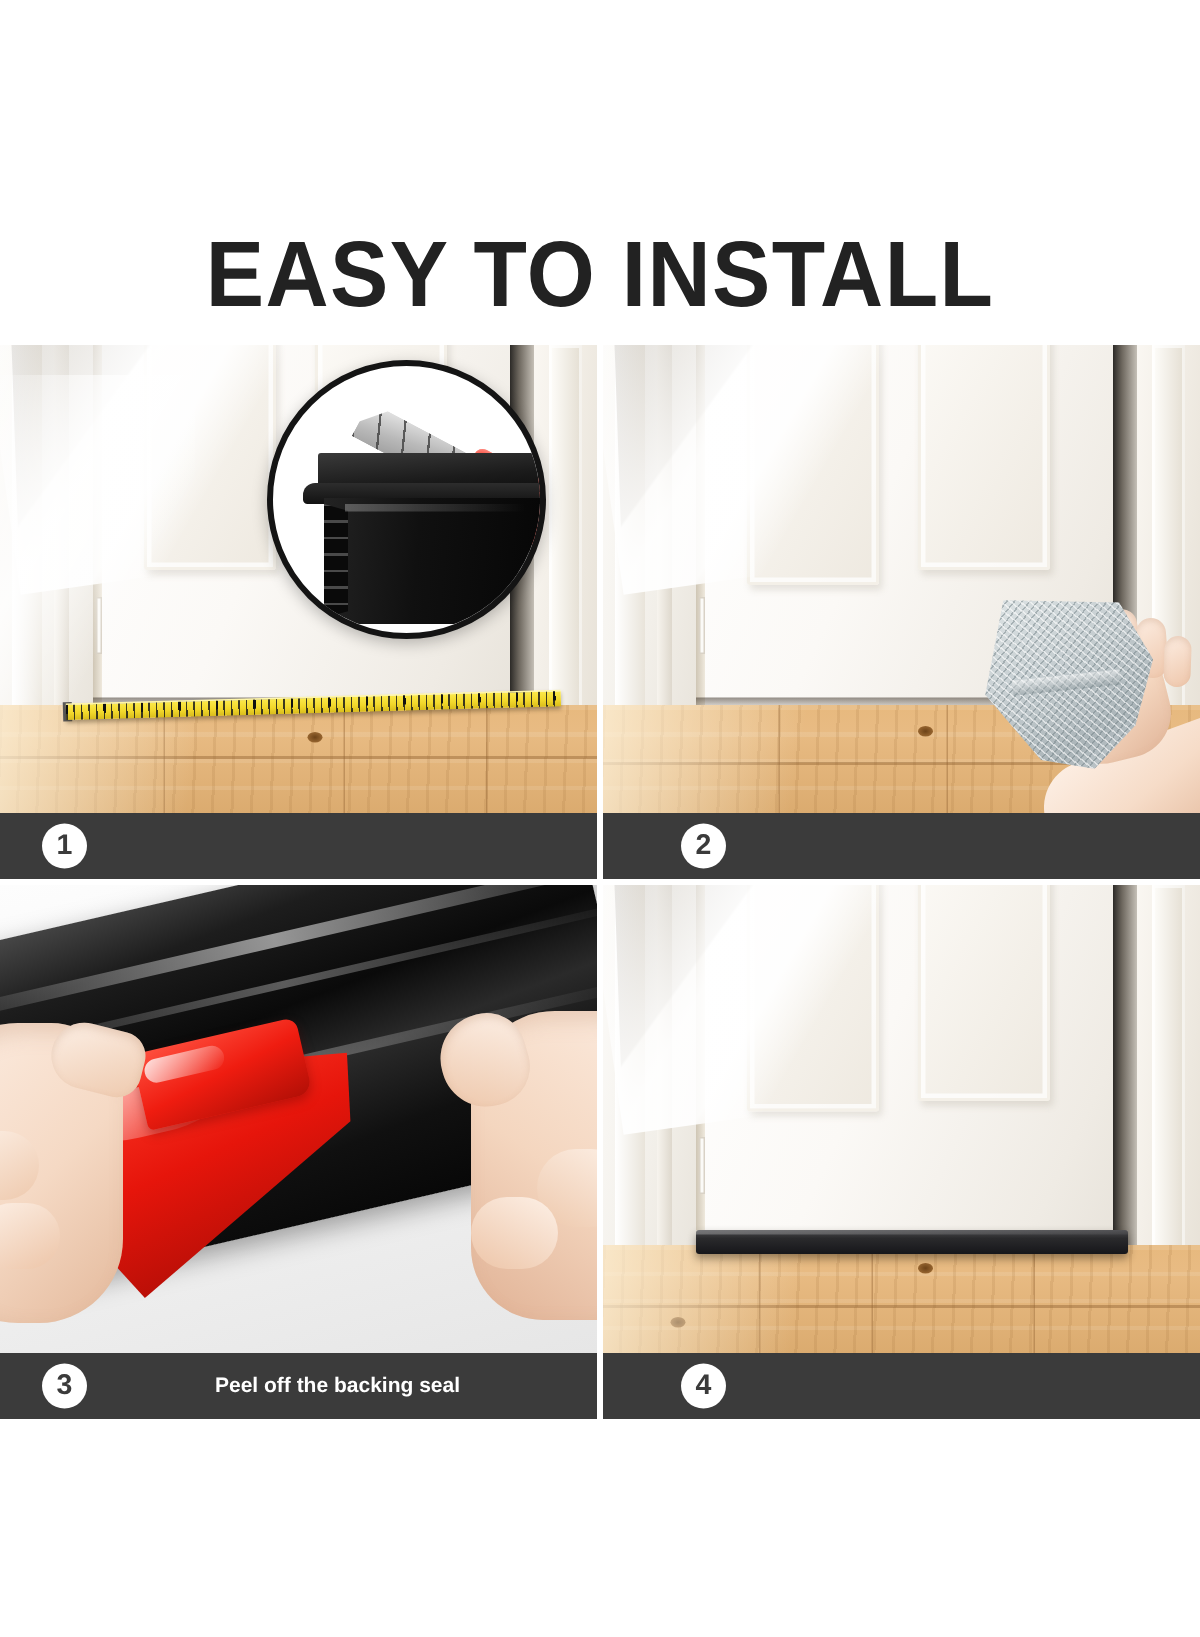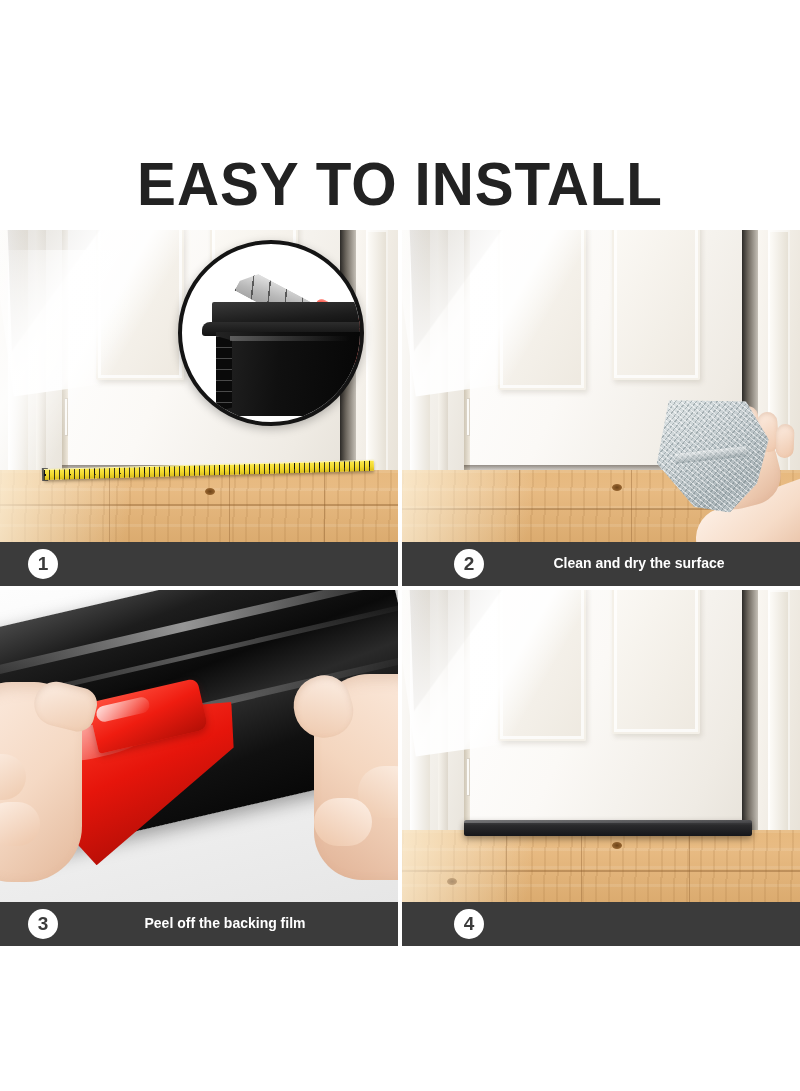--- a/index.html
+++ b/index.html
@@ -367,21 +367,20 @@
             <div class="finger f4"></div>
           </div>
           <div class="cloth">
             <div class="weave"></div>
             <div class="clothFold"></div>
           </div>
         </div>
       </div>
       <div class="caption cap2">
         <div class="numcircle">2</div>
-        <div class="captext">Clean and dry the surface</div>
       </div>
     </div>
 
     <div class="panel p3">
       <div class="photo">
         <div class="p3scene">
           <div class="strip3">
             <div class="gloss1"></div>
             <div class="gloss2"></div>
             <div class="gloss3"></div>
@@ -401,21 +400,21 @@
           <div class="handR">
             <div class="palmR"></div>
             <div class="knR1"></div>
             <div class="knR2"></div>
             <div class="thumbR"></div>
           </div>
         </div>
       </div>
       <div class="caption cap3">
         <div class="numcircle">3</div>
-        <div class="captext">Peel off the backing film</div>
+        <div class="captext">Peel off the backing seal</div>
       </div>
     </div>
 
     <div class="panel p4">
       <div class="photo">
         <div class="scene">
           <div class="wallL">
             <div class="trim"></div>
             <div class="trim2"></div>
             <div class="base"></div>

